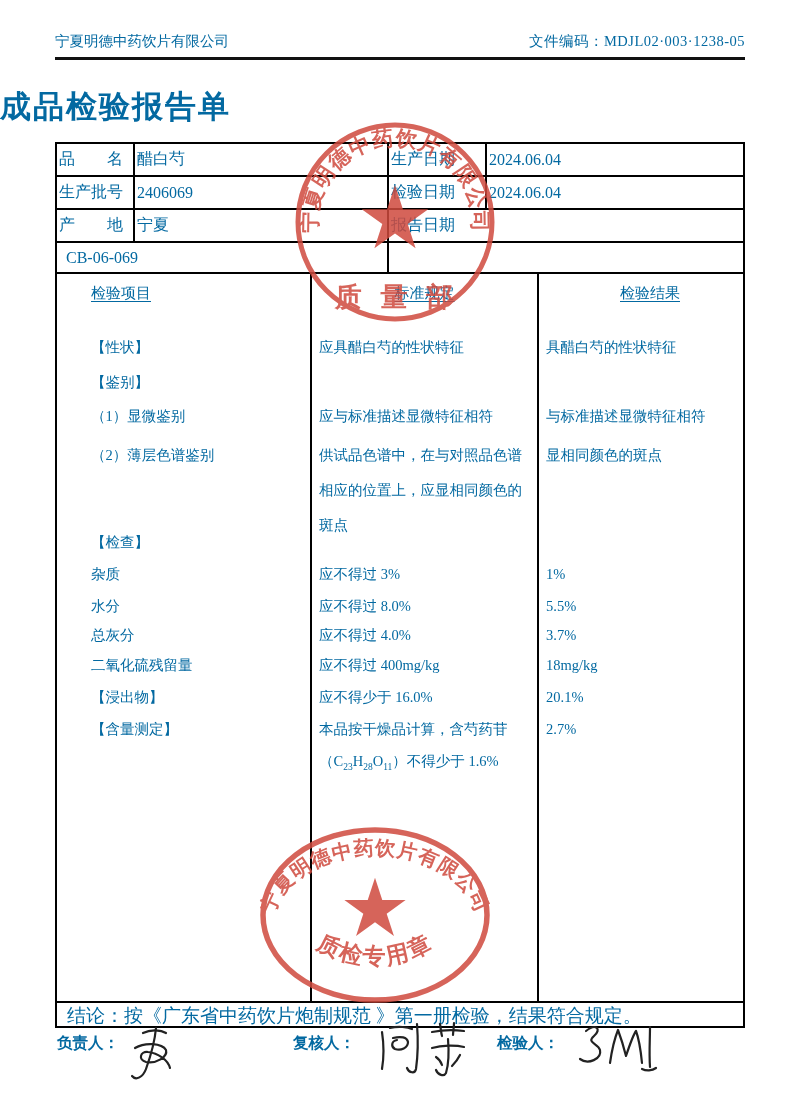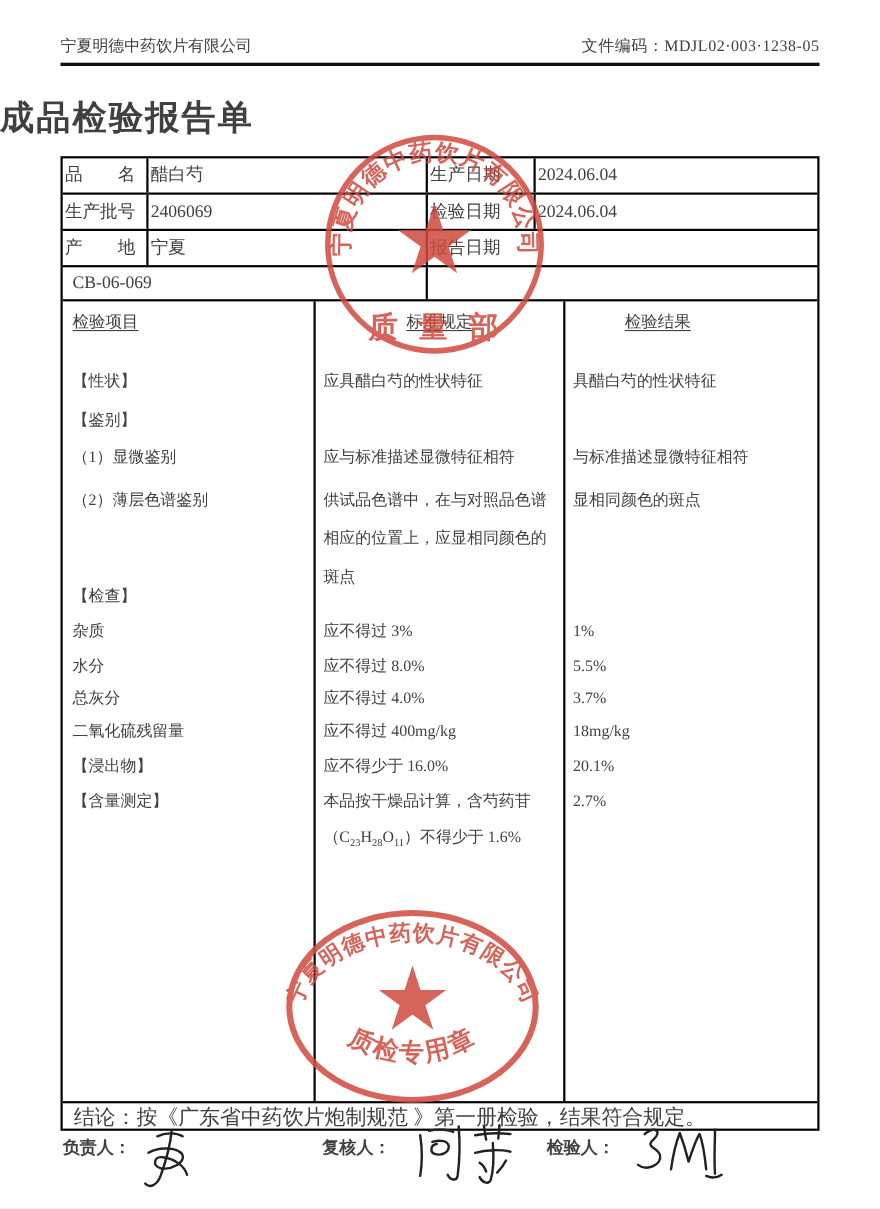--- a/index.html
+++ b/index.html
@@ -1,44 +1,44 @@
 <!DOCTYPE html>
 <html><head>
 <meta charset="utf-8">
 <style>
   html,body{margin:0;padding:0;background:#888;}
   .page{position:relative;width:800px;height:1099px;background:#ffffff;overflow:hidden;
-        font-family:"Liberation Serif","DejaVu Serif",serif;color:#404040;}
+        font-family:"Liberation Serif","DejaVu Serif",serif;color:#0369a1;}
   
   .phead{position:absolute;top:32px;left:55px;width:690px;display:flex;justify-content:space-between;font-size:14.5px;}
   .phead .code{letter-spacing:0.5px;}
   .headrule{position:absolute;top:57px;left:55px;width:690px;height:3px;background:#111;}
   
   .title{position:absolute;top:86px;left:0;width:708px;font-size:31px;font-weight:bold;letter-spacing:2px;}
   
   .doc-table{position:absolute;left:55px;top:142px;width:690px;height:886px;border:2px solid #000;box-sizing:border-box;}
   .irow{display:grid;grid-template-columns:78px 254px 98px 1fr;height:33px;border-bottom:2px solid #000;box-sizing:border-box;}
   .irow>div{border-right:2px solid #000;display:flex;align-items:center;padding-left:2px;font-size:16px;box-sizing:border-box;}
   .irow>div:last-child{border-right:none;}
   .rrow{display:grid;grid-template-columns:332px 1fr;height:31px;border-bottom:2px solid #000;box-sizing:border-box;}
   .rrow>div{display:flex;align-items:center;padding-left:9px;font-size:16px;box-sizing:border-box;}
   .rrow>div:first-child{border-right:2px solid #000;}
   
-  .spec{position:relative;height:727px;box-sizing:border-box;}
+  .spec{position:relative;height:727px;box-sizing:border-box;margin-left:25px;}
   .vline{position:absolute;top:0;bottom:0;width:2px;background:#000;}
   .v1{left:228px;} .v2{left:455px;}
   .sline{position:absolute;left:0;width:100%;font-size:14.5px;line-height:22px;}
   .sc1{position:absolute;left:9px;width:210px;}
   .sc2{position:absolute;left:237px;width:210px;}
   .sc2w{position:absolute;left:237px;width:212px;line-height:35px;}
   .sc3{position:absolute;left:464px;width:215px;}
   .shead{font-size:15px;}
   .shead .sc1 span,.shead .sc2c span,.shead .sc3c span{text-decoration:underline;text-underline-offset:3px;}
   .sc2c{position:absolute;left:230px;width:225px;text-align:center;}
-  .sc3c{position:absolute;left:442px;width:198px;text-align:center;}
+  .sc3c{position:absolute;left:469px;width:198px;text-align:center;}
   .sub{font-size:9.5px;vertical-align:-4px;}
   
   .concl{height:28px;border-top:2px solid #000;box-sizing:border-box;display:flex;align-items:center;padding-left:10px;font-size:19px;}
   
   .sfoot{position:absolute;left:55px;top:1033px;width:690px;height:60px;font-size:15.5px;}
   .sfoot .role{position:absolute;top:0;font-weight:bold;}
   .r0{left:2px;} .r1{left:238px;} .r2{left:442px;}
   .sig{position:absolute;}
   .sig path{fill:none;stroke:#222;stroke-width:2.2;stroke-linecap:round;stroke-linejoin:round;}
   

